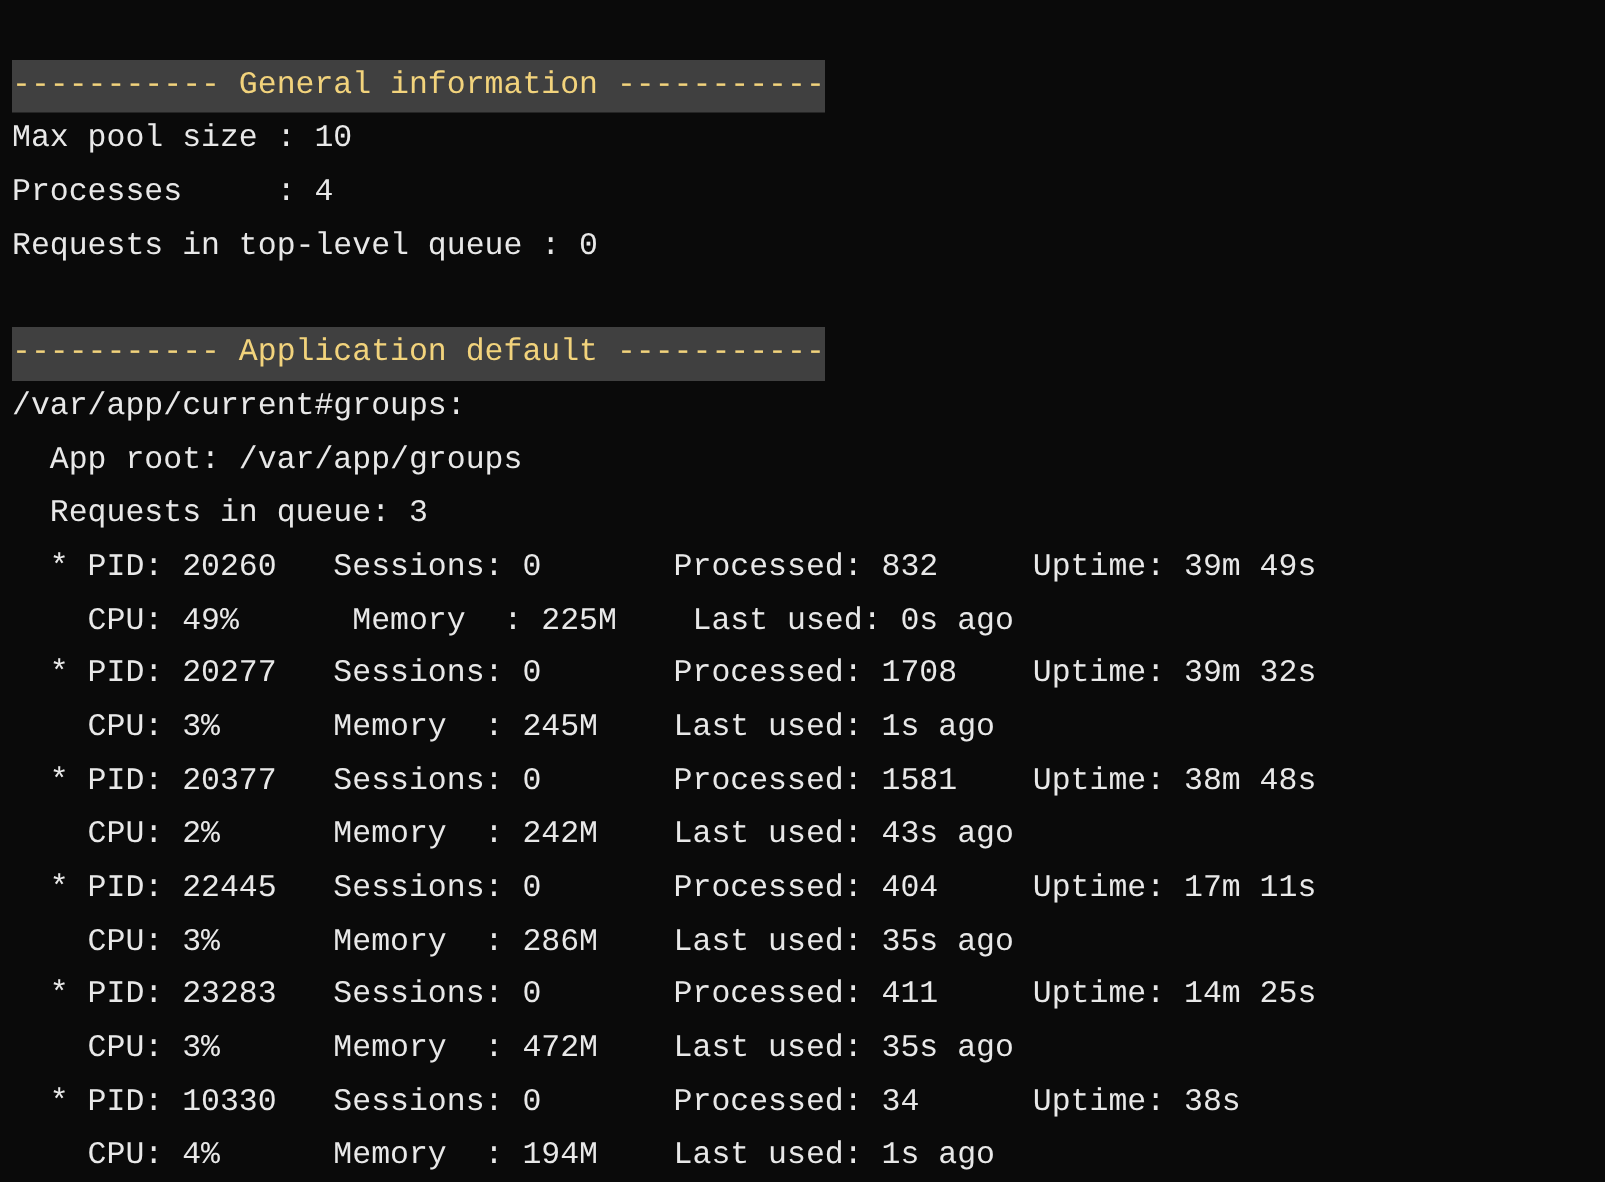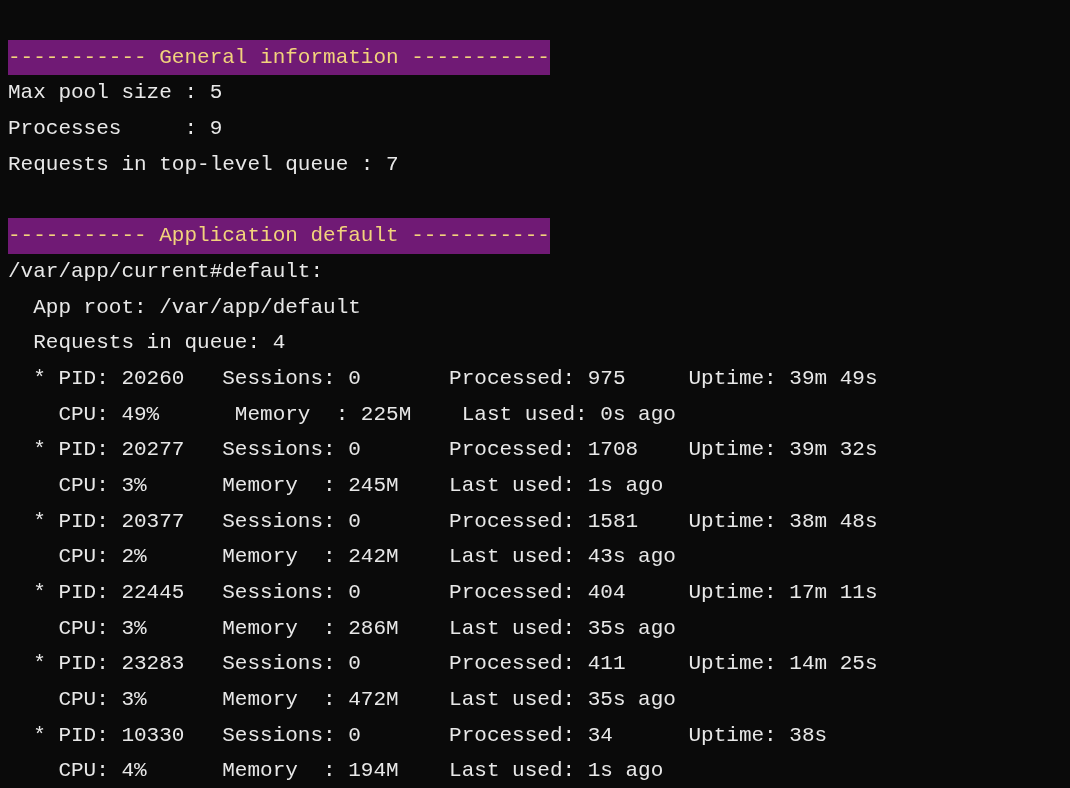--- a/index.html
+++ b/index.html
@@ -12,39 +12,39 @@
     line-height: 1.7;
     width: 1070px;
     height: 788px;
     overflow: hidden;
   }
   .term {
     padding: 4px 8px;
     white-space: pre;
   }
   .hdr {
-    background: #701a75;
+    background: #404040;
     color: #f2d37c;
     display: inline-block;
   }
 </style>
 </head>
 <body>
 
 <div class="term">
 <span class="hdr">----------- General information -----------</span>
-<span>Max pool size : 5</span>
-<span>Processes     : 9</span>
-<span>Requests in top-level queue : 7</span>
+<span>Max pool size : 10</span>
+<span>Processes     : 4</span>
+<span>Requests in top-level queue : 0</span>
 
 <span class="hdr">----------- Application default -----------</span>
-<span>/var/app/current#default:</span>
-<span>  App root: /var/app/default</span>
-<span>  Requests in queue: 4</span>
-<span>  * PID: 20260   Sessions: 0       Processed: 975     Uptime: 39m 49s</span>
+<span>/var/app/current#groups:</span>
+<span>  App root: /var/app/groups</span>
+<span>  Requests in queue: 3</span>
+<span>  * PID: 20260   Sessions: 0       Processed: 832     Uptime: 39m 49s</span>
 <span>    CPU: 49%      Memory  : 225M    Last used: 0s ago</span>
 <span>  * PID: 20277   Sessions: 0       Processed: 1708    Uptime: 39m 32s</span>
 <span>    CPU: 3%      Memory  : 245M    Last used: 1s ago</span>
 <span>  * PID: 20377   Sessions: 0       Processed: 1581    Uptime: 38m 48s</span>
 <span>    CPU: 2%      Memory  : 242M    Last used: 43s ago</span>
 <span>  * PID: 22445   Sessions: 0       Processed: 404     Uptime: 17m 11s</span>
 <span>    CPU: 3%      Memory  : 286M    Last used: 35s ago</span>
 <span>  * PID: 23283   Sessions: 0       Processed: 411     Uptime: 14m 25s</span>
 <span>    CPU: 3%      Memory  : 472M    Last used: 35s ago</span>
 <span>  * PID: 10330   Sessions: 0       Processed: 34      Uptime: 38s</span>

